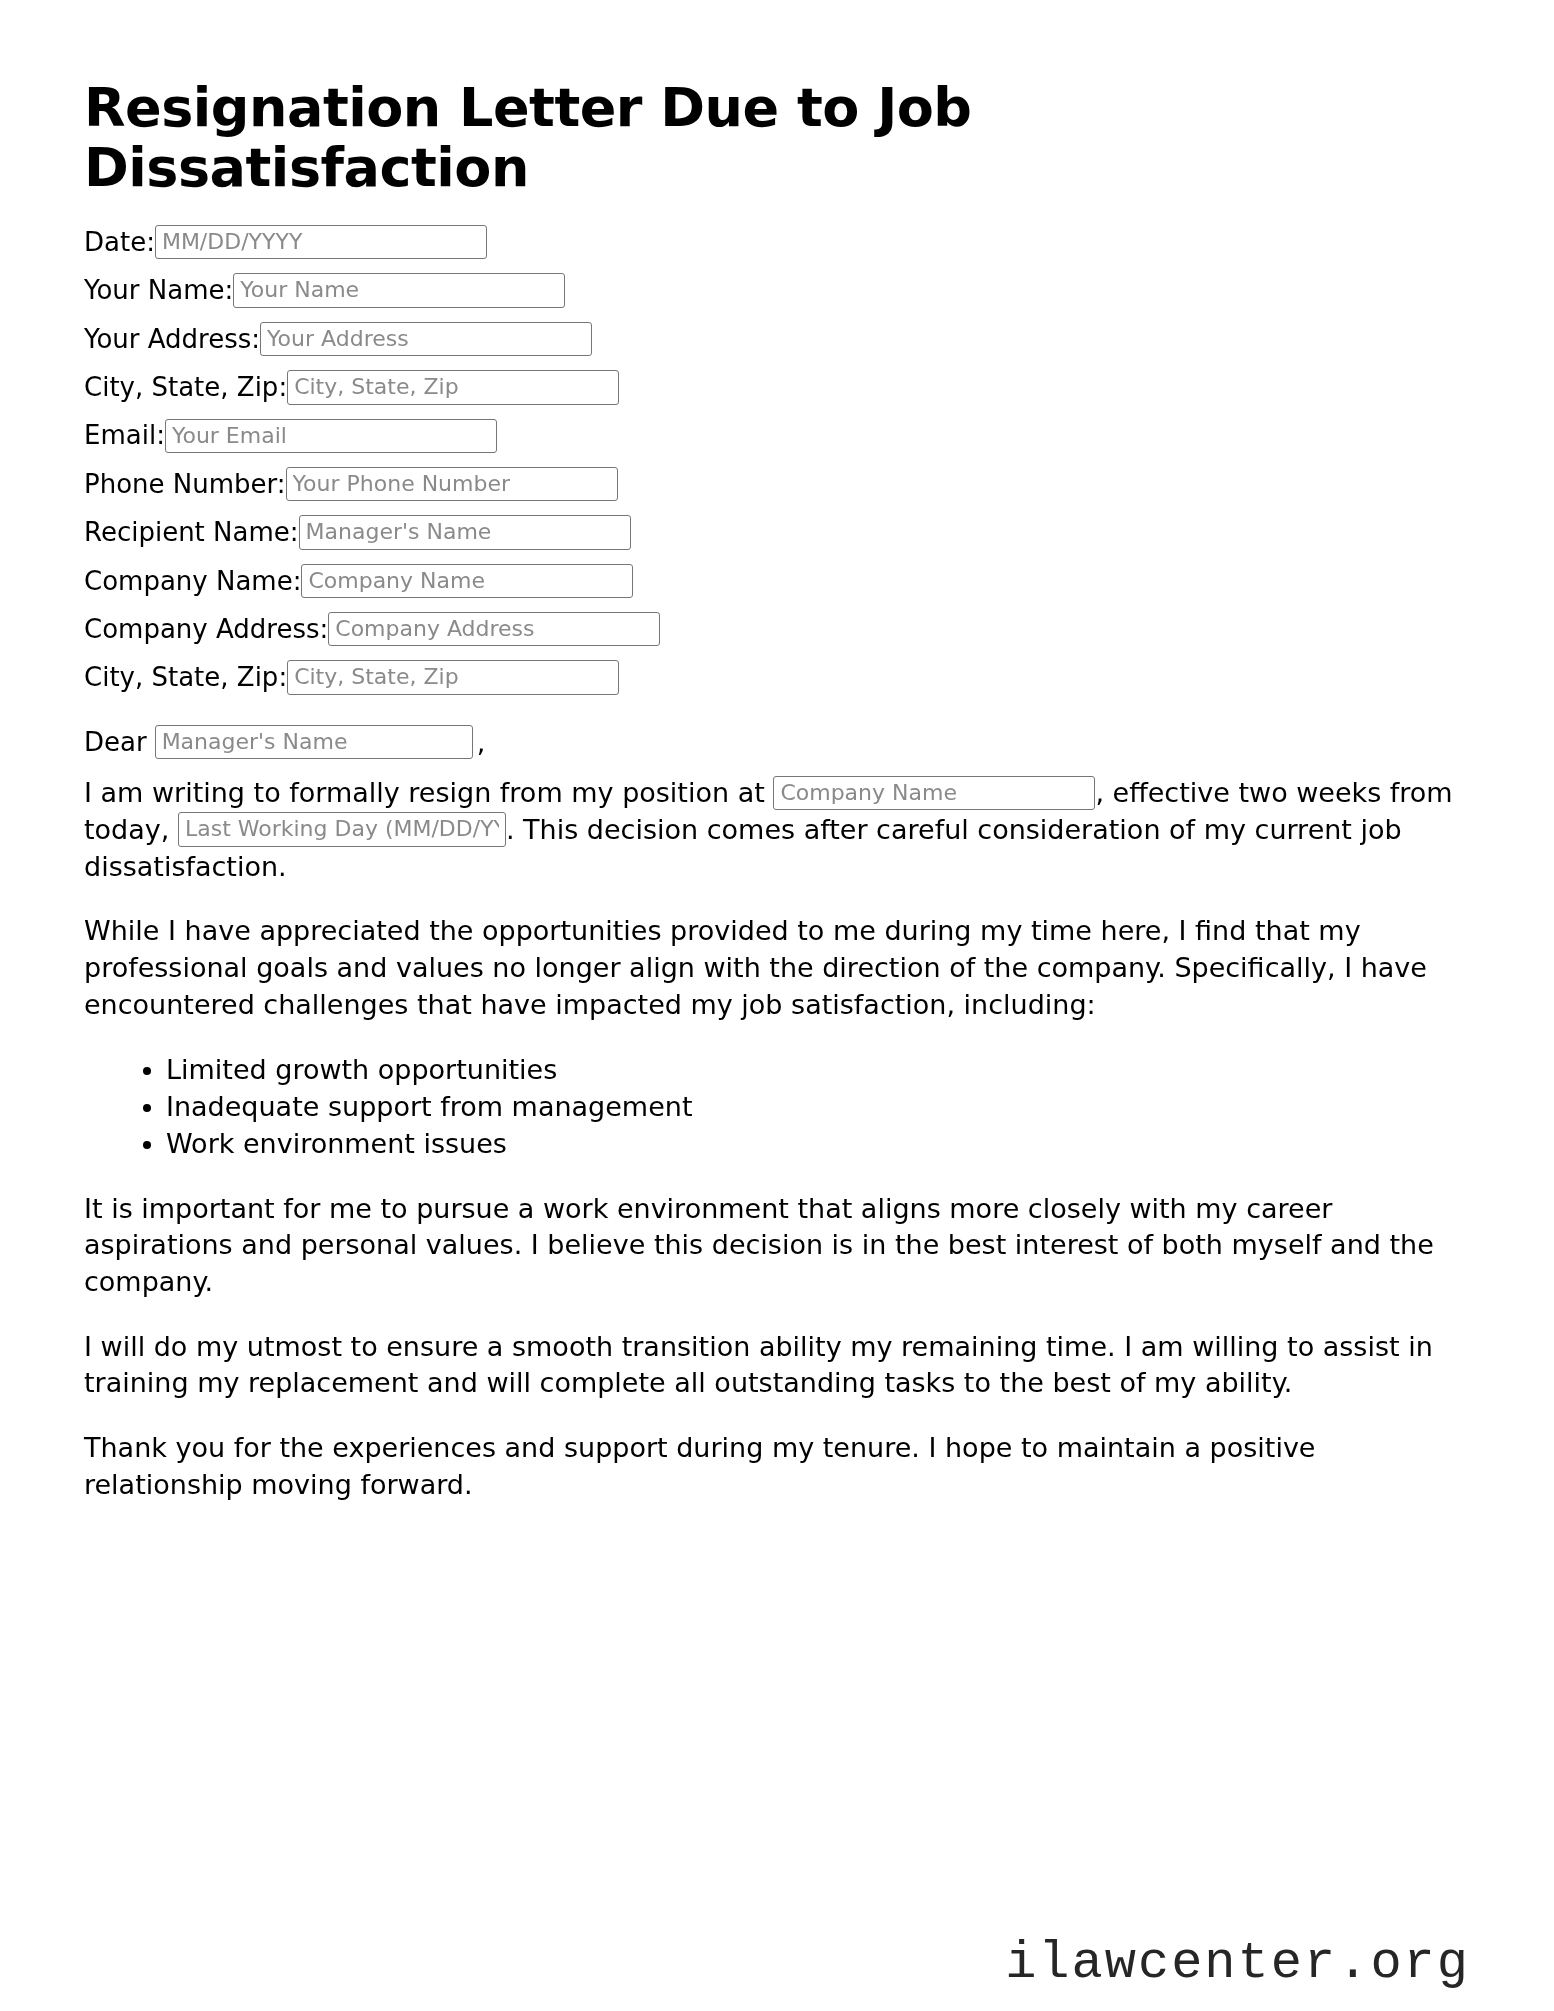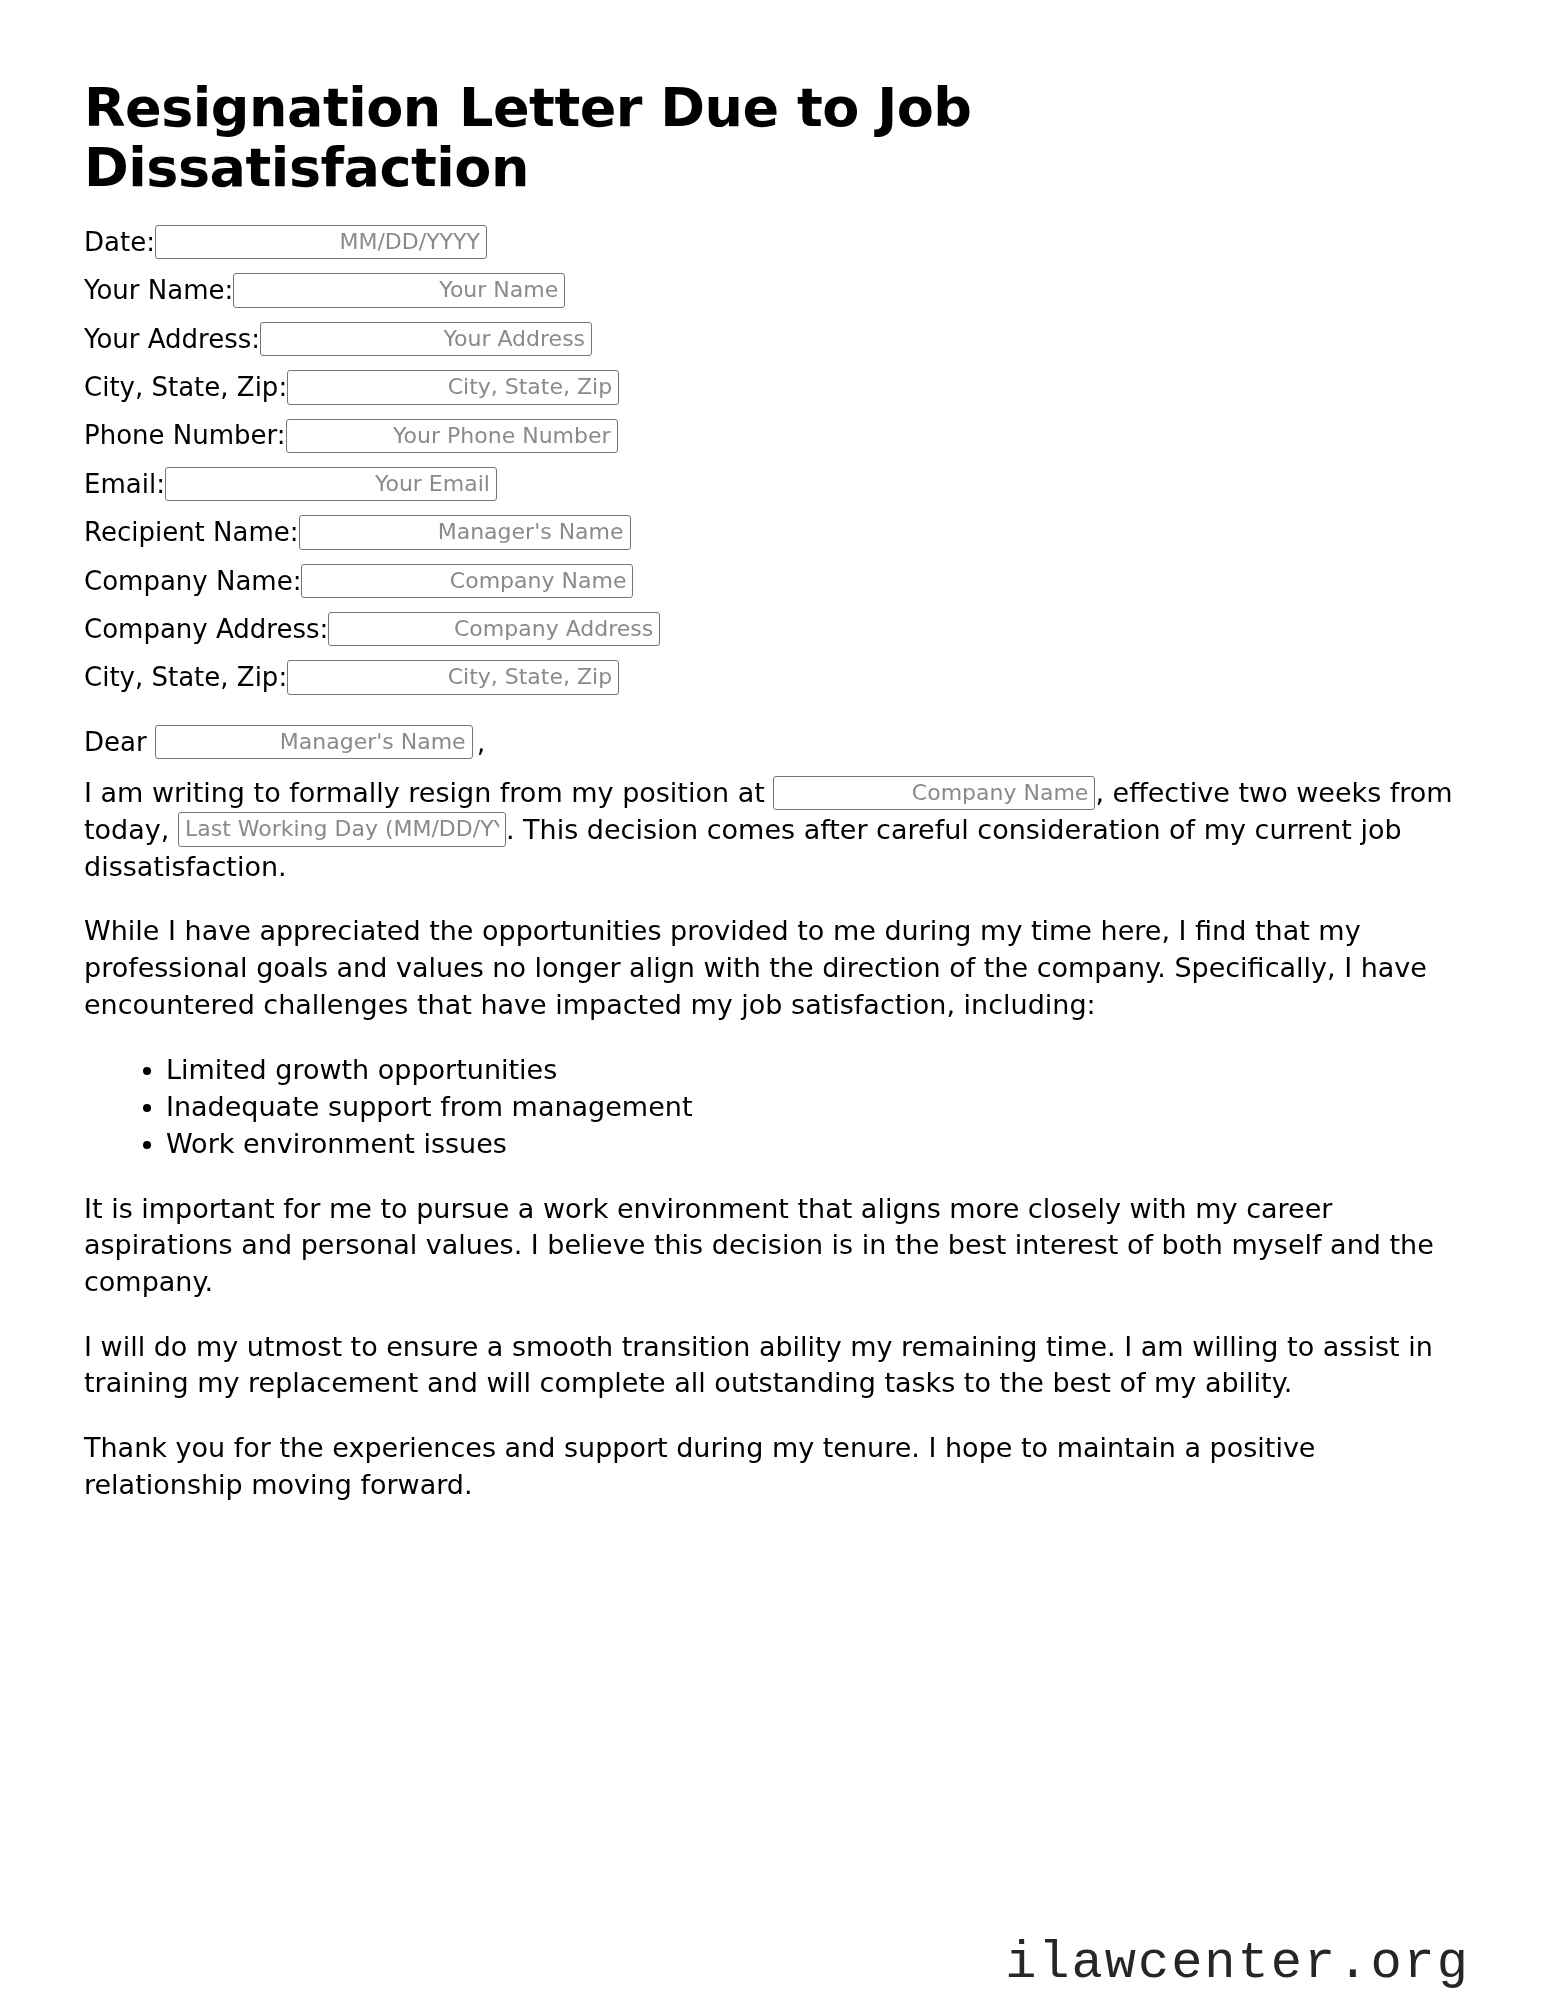--- a/index.html
+++ b/index.html
@@ -49,21 +49,20 @@
     font-size: 22px;
     color: #000;
     background: #ffffff;
     border: 1px solid #767676;
     border-radius: 3px;
     padding: 3px 6px;
     margin: 0;
     box-sizing: border-box;
     outline: none;
     line-height: 1.2;
-    text-align: right;
   }
   input.txt::placeholder {
     color: #8a8a8a;
     opacity: 1;
   }
   
   .w-date   { width: 332px; }
   .w-name   { width: 332px; }
   .w-addr   { width: 332px; }
   .w-csz    { width: 332px; }
@@ -143,27 +142,27 @@
     <span class="field-label">Your Address:</span>
     <input class="txt w-addr" type="text" placeholder="Your Address" style="">
   </div>
 
   <div class="field-row">
     <span class="field-label">City, State, Zip:</span>
     <input class="txt w-csz" type="text" placeholder="City, State, Zip" style="">
   </div>
 
   <div class="field-row">
+    <span class="field-label">Email:</span>
+    <input class="txt w-email" type="text" placeholder="Your Email" style="">
+  </div>
+
+  <div class="field-row">
     <span class="field-label">Phone Number:</span>
     <input class="txt w-phone" type="text" placeholder="Your Phone Number" style="">
-  </div>
-
-  <div class="field-row">
-    <span class="field-label">Email:</span>
-    <input class="txt w-email" type="text" placeholder="Your Email" style="">
   </div>
 
   <div class="field-row">
     <span class="field-label">Recipient Name:</span>
     <input class="txt w-rec" type="text" placeholder="Manager's Name" style="">
   </div>
 
   <div class="field-row">
     <span class="field-label">Company Name:</span>
     <input class="txt w-comp" type="text" placeholder="Company Name" style="">

